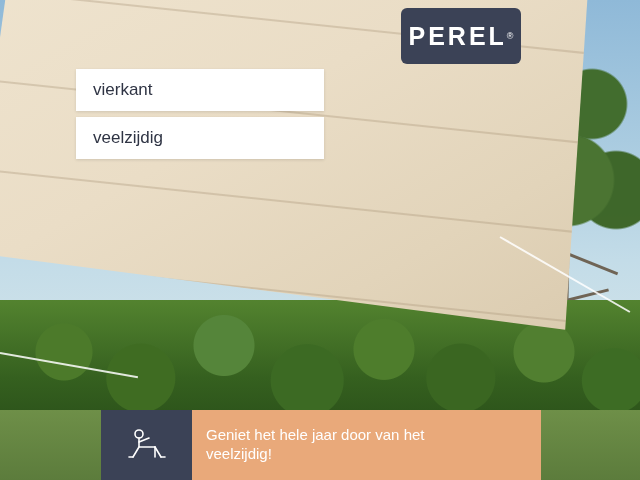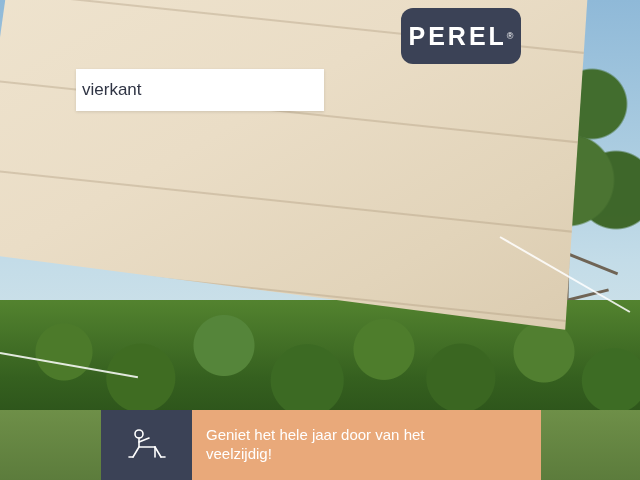--- a/index.html
+++ b/index.html
@@ -110,21 +110,21 @@
   }
   
   .logo {
     position: absolute;
     left: 401px; top: 8px;
     width: 120px; height: 56px;
     background: #3b4256;
     display: flex;
     align-items: center;
     justify-content: center;
-    border-radius: 12px;
+    border-radius: 6px;
   }
   .logo-text {
     color: #ffffff;
     font-size: 25px;
     font-weight: bold;
     letter-spacing: 3px;
     line-height: 1;
   }
   .logo-reg {
     color: #ffffff;
@@ -137,21 +137,21 @@
     position: absolute;
     left: 76px; top: 69px;
     width: 248px;
   }
   .pill {
     background: #ffffff;
     height: 42px;
     margin-bottom: 6px;
     display: flex;
     align-items: center;
-    padding-left: 6px;
+    padding-left: 17px;
     box-sizing: border-box;
     color: #2f3444;
     font-size: 17px;
     box-shadow: 0 1px 3px rgba(0,0,0,0.12);
   }
   .pill-wide { width: 248px; }
   
   .banner {
     position: absolute;
     left: 101px; top: 410px;
@@ -208,20 +208,23 @@
   </div>
 
   <div class="logo">
     <span class="logo-text">PEREL</span>
       <span class="logo-reg">®</span>
   </div>
 
   <div class="pills">
     <div class="pill pill-wide">
       <span>vierkant</span>
+    </div>
+    <div class="pill pill-wide">
+      <span>veelzijdig</span>
     </div>
   </div>
 
   <div class="banner">
     <div class="banner-icon-box">
       <span>
         <svg class="icon-svg" width="44" height="40" viewBox="0 0 44 40" fill="none" stroke="#ffffff" stroke-width="1.6" stroke-linecap="round" stroke-linejoin="round">
           <circle cx="14" cy="9" r="4"></circle>
           <path d="M14 13 L14 22 L30 22"></path>
           <path d="M14 22 L8 32"></path>

